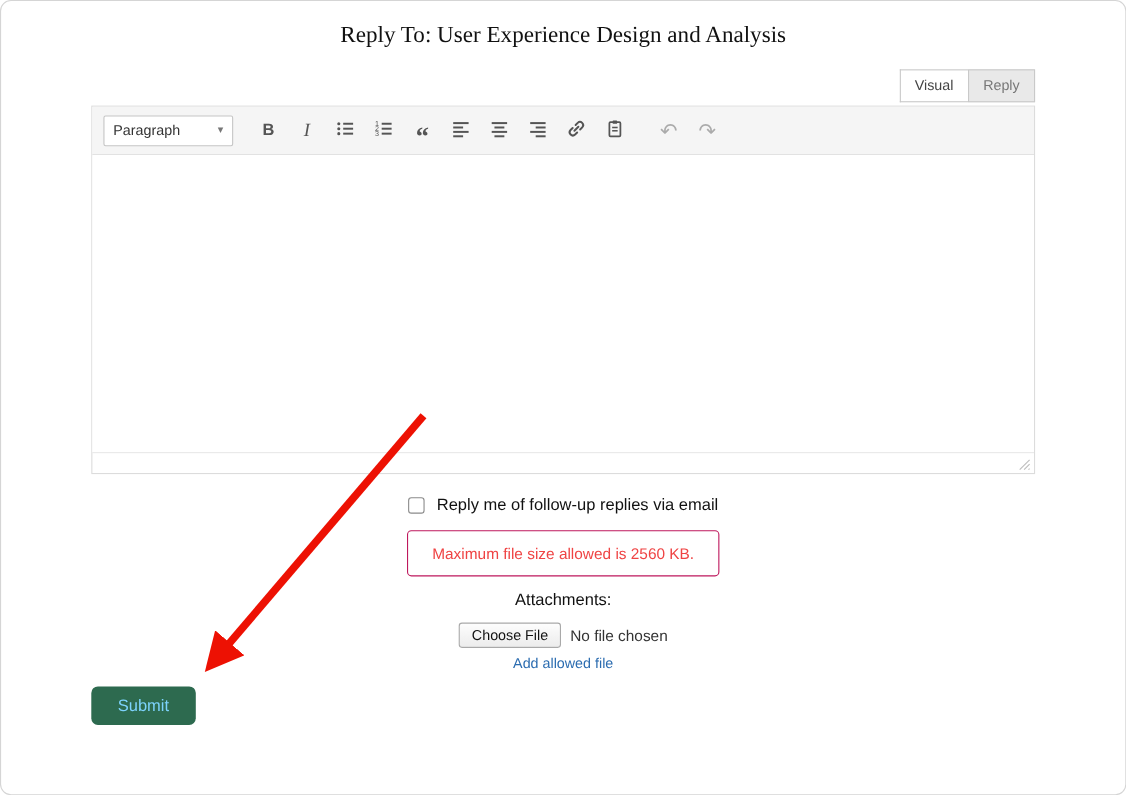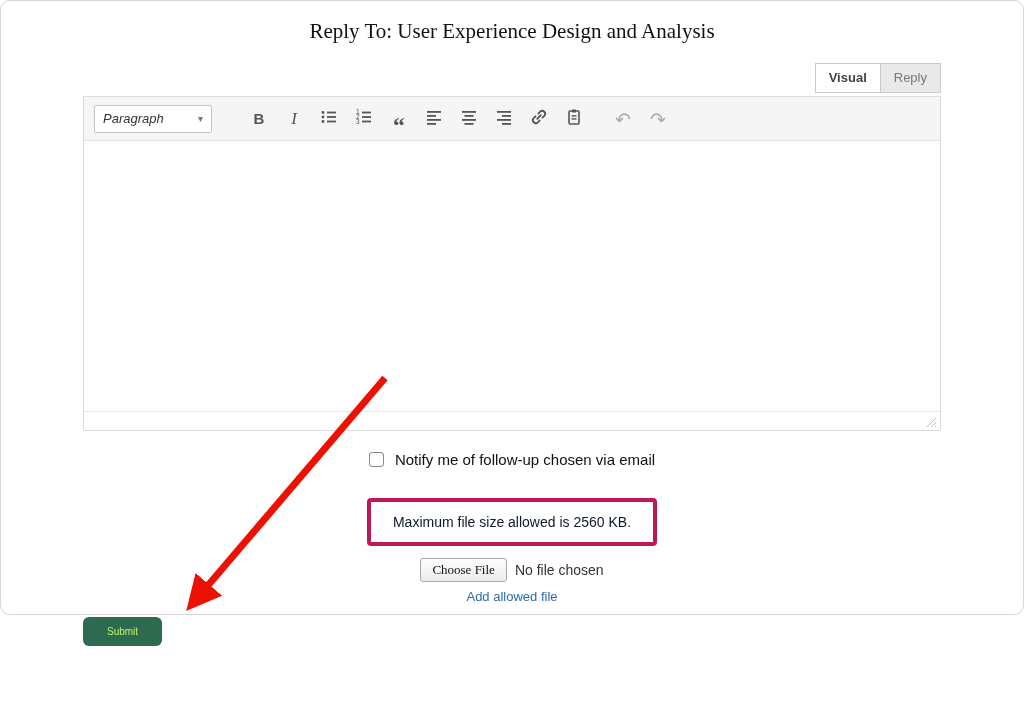--- a/index.html
+++ b/index.html
@@ -8,53 +8,52 @@
     --link-color:#2b6cb0;
   }
   *{box-sizing:border-box;}
   html,body{margin:0;padding:0;}
   body{
     width:1024px;height:723px;overflow:hidden;
     font-family:"Liberation Sans",sans-serif;
     background:#fff;color:#1a1a1a;
   }
   .page-frame{
-    position:relative;width:1024px;height:615px;
+    position:relative;width:1024px;height:723px;
     border:1px solid #d5d5d5;border-radius:10px;background:#fff;
   }
   .page-title{
     margin:0;padding-top:18px;text-align:center;
     font-family:"Liberation Serif",serif;font-weight:400;
     font-size:21px;color:#111;
   }
   .content{margin:0 82px;}
   
   .tabs-row{display:flex;justify-content:flex-end;margin-top:19px;}
   .tab{
     padding:6px 13px;font-size:13px;border:1px solid #c9c9c9;
     cursor:pointer;line-height:16px;
   }
-  .tab-visual{background:#fff;color:#444;border-right:none;font-weight:bold;}
+  .tab-visual{background:#fff;color:#444;border-right:none;}
   .tab-text{background:#e9e9e9;color:#777;}
   
   .editor{
     margin-top:3px;height:335px;border:1px solid #dcdcdc;
     background:#fff;display:flex;flex-direction:column;
   }
   .toolbar{
     height:44px;background:#f5f5f5;border-bottom:1px solid #e2e2e2;
     display:flex;align-items:center;padding-left:10px;gap:5px;
   }
   .para-dd{
-    width:118px;height:28px;margin-right:27px;
+    width:118px;height:28px;margin-right:12px;
     display:flex;align-items:center;justify-content:space-between;
     background:#fff;border:1px solid #c5c5c5;border-radius:2px;
     padding:0 8px;font-size:13px;color:#333;cursor:pointer;
     font-family:"Liberation Sans",sans-serif;
-    font-style:italic;
   }
   .caret{font-family:"DejaVu Sans",sans-serif;font-size:10px;color:#777;}
   .tb-btn{
     width:30px;height:30px;border:none;background:transparent;
     display:flex;align-items:center;justify-content:center;
     color:#555;cursor:pointer;padding:0;border-radius:2px;
   }
   .tb-btn.bold{font-weight:700;font-size:15px;font-family:"Liberation Sans",sans-serif;}
   .tb-btn.italic{font-style:italic;font-family:"Liberation Serif",serif;font-size:17px;}
   .tb-btn.quote{font-family:"Liberation Serif",serif;font-weight:700;font-size:24px;line-height:10px;padding-top:12px;}
@@ -69,40 +68,40 @@
   .grip{cursor:nwse-resize;display:inline-flex;}
   
   .notify-row{margin-top:20px;display:flex;justify-content:center;align-items:center;gap:11px;}
   .notify-row input[type=checkbox]{
     appearance:none;-webkit-appearance:none;width:15px;height:15px;
     border:1.5px solid #8a8a8a;border-radius:3px;background:#fff;margin:0;cursor:pointer;
   }
   .notify-label{font-size:15px;color:#111;cursor:pointer;}
   
   .notice-box{
-    margin:30px auto 0;width:fit-content;
-    border:4px solid #be185d;border-radius:4px;
-    padding:12px 22px;font-size:14px;color:#0f172a;background:#fff;
+    margin:14px auto 0;width:fit-content;
+    border:1px solid #be185d;border-radius:4px;
+    padding:12px 22px;font-size:14px;color:#ef4444;background:#fff;
   }
   .attachments-label{margin-top:13px;text-align:center;font-size:15px;color:#111;}
   .file-row{margin-top:12px;display:flex;justify-content:center;align-items:center;gap:8px;}
   .choose-file-btn{
     background:linear-gradient(#fdfdfd,#ececec);
     border:1px solid #a9a9a9;border-radius:3px;
     padding:3px 11px;font-size:13px;color:#111;cursor:pointer;
-    font-family:Liberation Serif, serif;
+    font-family:Liberation Sans, sans-serif;
   }
   .file-status{font-size:14px;color:#333;}
   .add-link-row{margin-top:5px;text-align:center;}
   .add-link{font-size:13px;color:var(--link-color);text-decoration:none;cursor:pointer;}
   
   .submit-row{margin-top:12px;}
   .submit-btn{
-    background:var(--submit-color);color:#bef264;border:none;border-radius:6px;
-    padding:9px 24px;font-size:10px;cursor:pointer;
+    background:var(--submit-color);color:#7dd3fc;border:none;border-radius:6px;
+    padding:9px 24px;font-size:15px;cursor:pointer;
     font-family:"Liberation Sans",sans-serif;
   }
   
   .arrow-overlay{
     position:absolute;left:0;top:0;width:1024px;height:723px;
     pointer-events:none;z-index:10;
   }
   .arrow-overlay line{stroke:var(--arrow-color);}
   .arrow-overlay polygon{fill:var(--arrow-color);}
 </style>
@@ -212,25 +211,26 @@
               <path d="M10 1 L1 10"></path>
               <path d="M10 5 L5 10"></path>
               <path d="M10 9 L9 10"></path>
             </svg>
         </span>
       </div>
     </div>
 
     <div class="notify-row">
       <input type="checkbox" style="">
-      <label class="notify-label">Notify me of follow-up chosen via email</label>
+      <label class="notify-label">Reply me of follow-up replies via email</label>
     </div>
 
     <div class="notice-box">Maximum file size allowed is 2560 KB.</div>
 
+    <div class="attachments-label">Attachments:</div>
 
     <div class="file-row">
       <button class="choose-file-btn">Choose File</button>
       <span class="file-status">No file chosen</span>
     </div>
 
     <div class="add-link-row">
       <a class="add-link">Add allowed file</a>
     </div>
 

